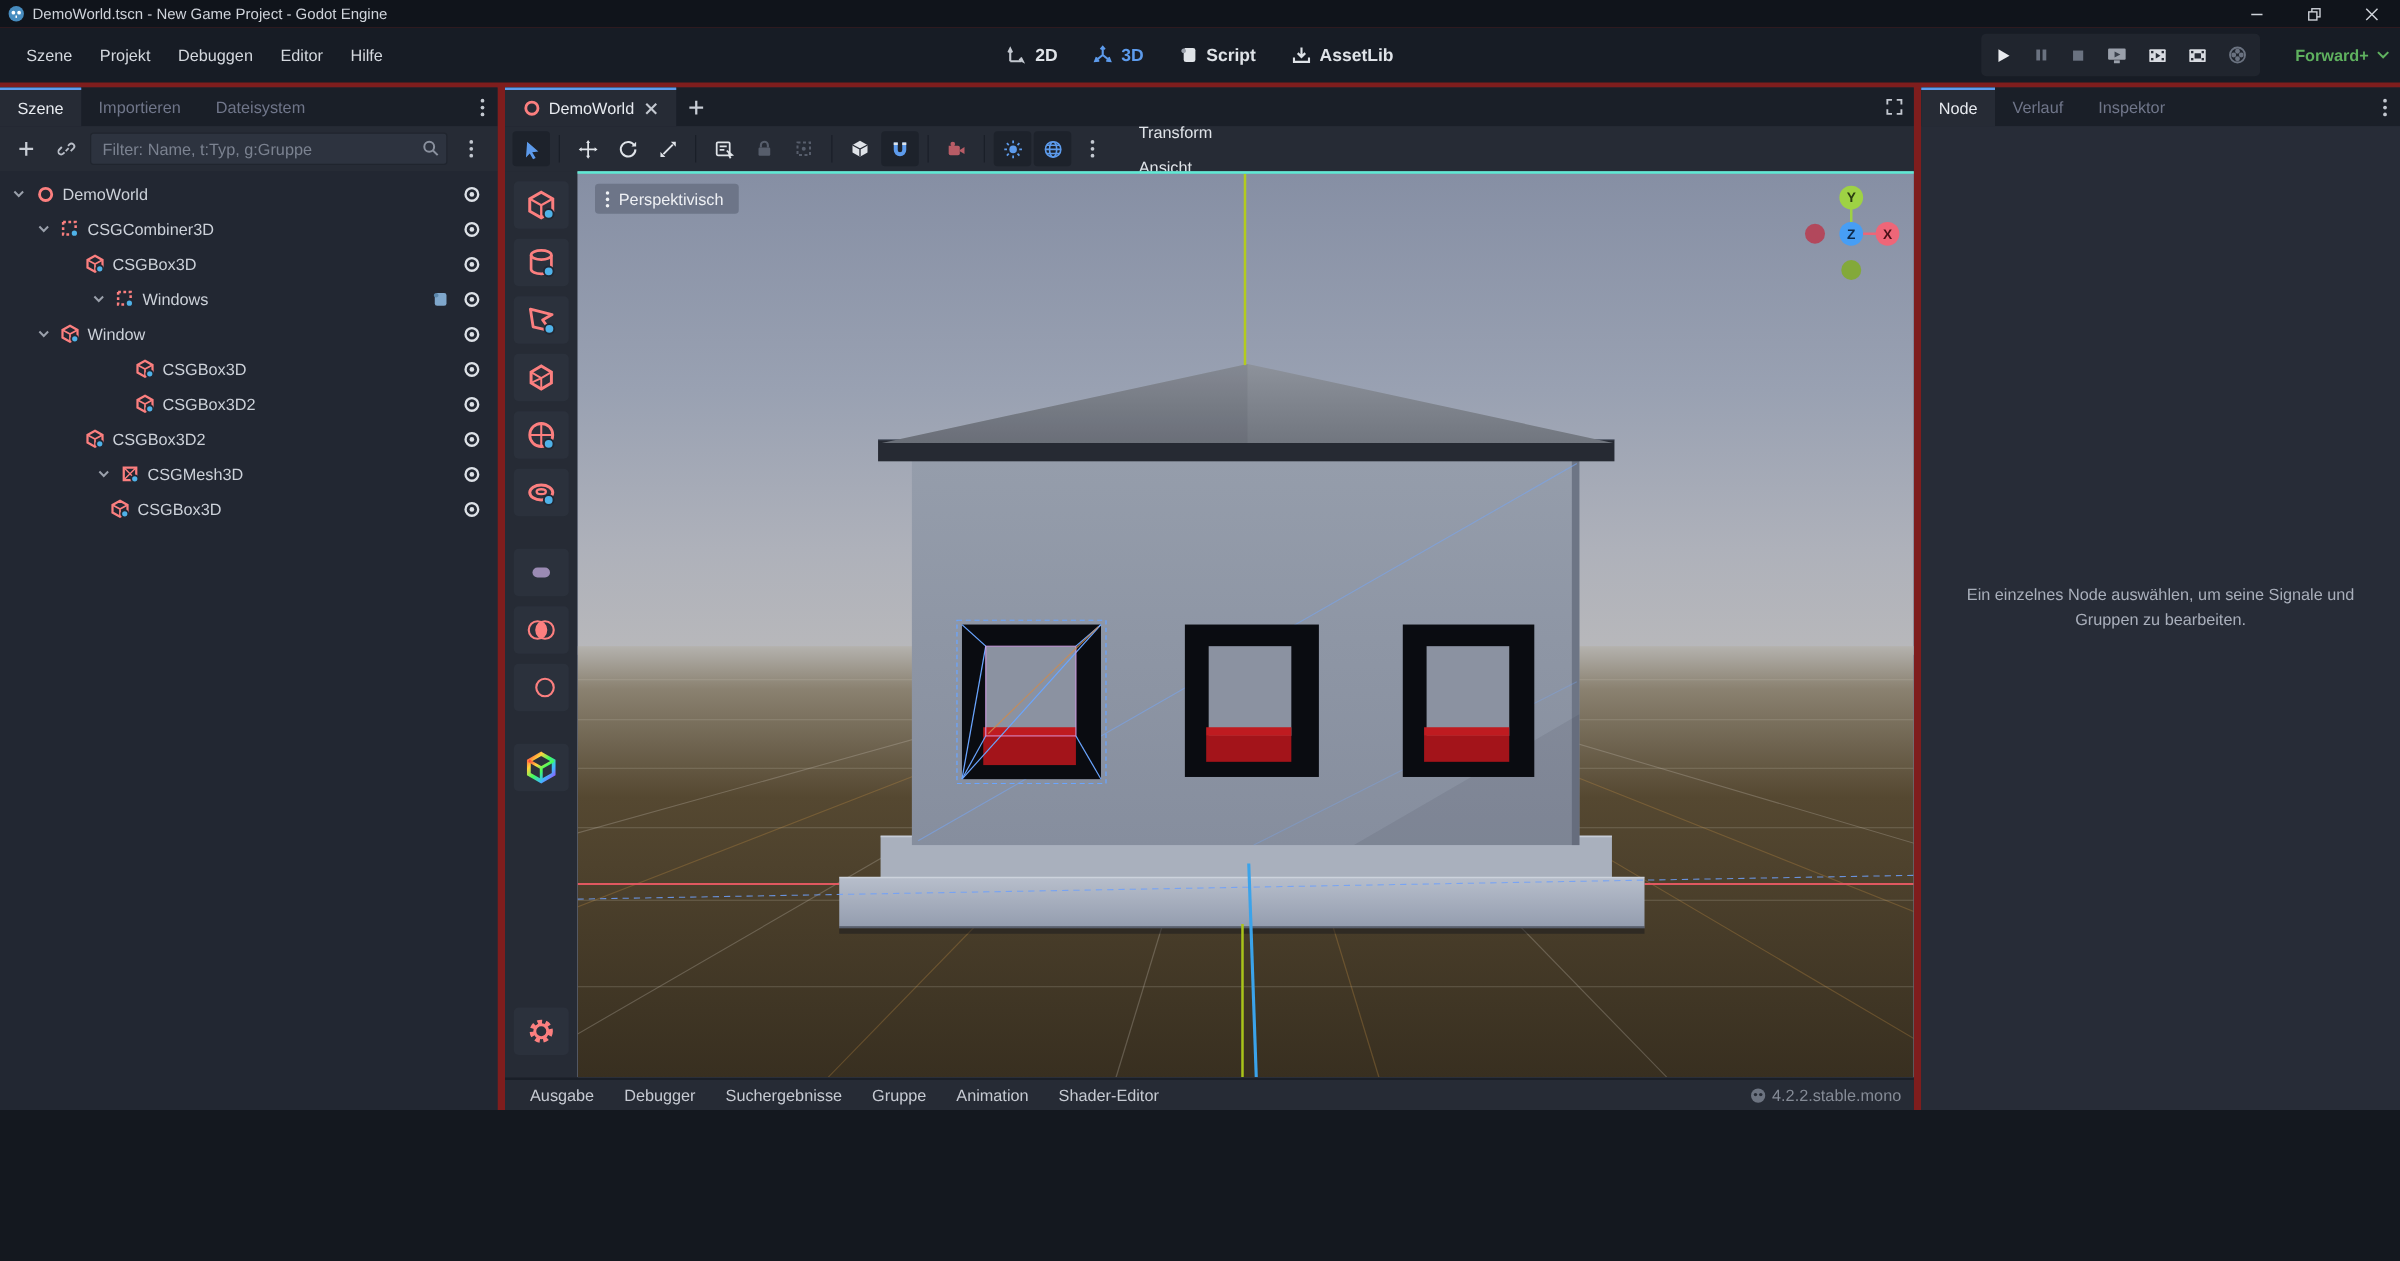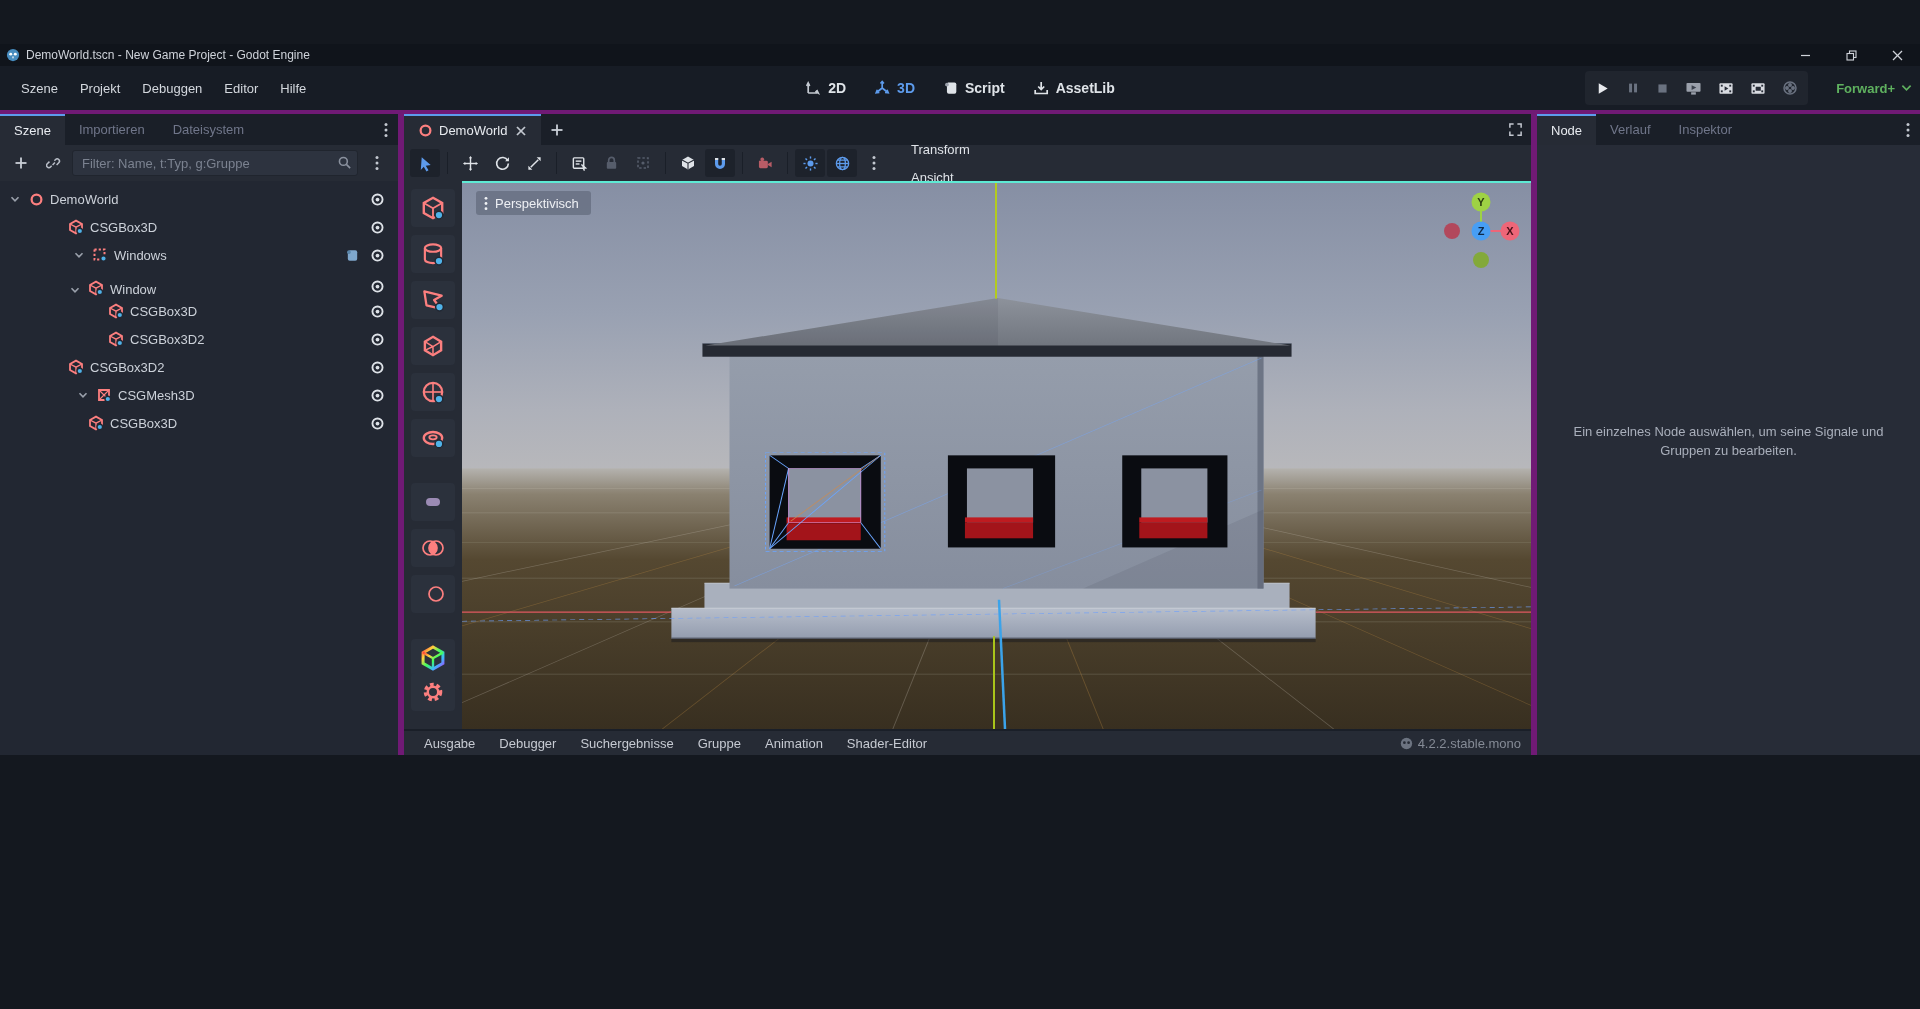--- a/index.html
+++ b/index.html
@@ -1,18 +1,18 @@
 <!DOCTYPE html>
 <html style="--accent: #5d9bec; --node-red: #fc7f7f; --csg-blue: #4fb2e8; --axis-x: #e05860; --axis-y: #aac514; --axis-z: #42a4ea; --renderer-green: #5fb15f; --sill-red: #a3141a;"><head>
 <meta charset="utf-8">
 <style>
   html,body{margin:0;padding:0;background:#14181f;}
   *{box-sizing:border-box;-webkit-user-select:none;user-select:none;}
-  #app{position:relative;width:1920px;height:711px;overflow:hidden;
-       font-family:"Liberation Sans",sans-serif;font-size:13px;color:#d4d8de;background:#701a75;margin-top:44px;}
+  #app{position:relative;width:1920px;height:888px;overflow:hidden;
+       font-family:"Liberation Sans",sans-serif;font-size:13px;color:#d4d8de;background:#7f1d1d;}
   svg{display:block;}
   svg text{font-family:"Liberation Sans",sans-serif;}
 
   
   .titlebar{position:absolute;left:0;top:0;width:100%;height:22px;background:#10141b;
             display:flex;align-items:center;padding-left:6px;gap:6px;}
   .titlebar .title{font-size:12px;color:#cfd3da;}
   .win-controls{margin-left:auto;display:flex;height:100%;}
   .win-btn{width:46px;height:22px;display:flex;align-items:center;justify-content:center;}
 
@@ -332,20 +332,42 @@
           <span class="t-fill"></span>
 
           <span class="t-eye">
             <svg width="15" height="15" viewBox="0 0 16 16">
               <circle cx="8" cy="8" r="5.4" fill="none" stroke="#dde1e7" stroke-width="2"></circle>
               <circle cx="8" cy="8" r="2" fill="#dde1e7"></circle>
             </svg>
           </span>
         </div>
 
+        <div class="tree-row" style="padding-left: 28px;">
+          <span class="twisty vis">
+            <svg width="12" height="12" viewBox="0 0 12 12">
+              <path d="M2.5 4.2 6 7.8l3.5-3.6" fill="none" stroke="#9aa0ab" stroke-width="1.6"></path>
+            </svg>
+          </span>
+          <span class="t-icon">
+            <svg width="16" height="16" viewBox="0 0 16 16">
+              <rect x="2.5" y="2.5" width="10" height="10" fill="none" stroke="#fc7f7f" stroke-width="2" stroke-dasharray="2.2 2"></rect>
+              <circle cx="11.5" cy="11.5" r="2.8" fill="#4fb2e8" stroke="#222732" stroke-width="1.4"></circle>
+            </svg>
+          </span>
+          <span class="t-label">CSGCombiner3D</span>
+          <span class="t-fill"></span>
+
+          <span class="t-eye">
+            <svg width="15" height="15" viewBox="0 0 16 16">
+              <circle cx="8" cy="8" r="5.4" fill="none" stroke="#dde1e7" stroke-width="2"></circle>
+              <circle cx="8" cy="8" r="2" fill="#dde1e7"></circle>
+            </svg>
+          </span>
+        </div>
 
         <div class="tree-row" style="padding-left: 48px;">
           <span class="twisty">
             <svg width="12" height="12" viewBox="0 0 12 12">
               <path d="M2.5 4.2 6 7.8l3.5-3.6" fill="none" stroke="#9aa0ab" stroke-width="1.6"></path>
             </svg>
           </span>
           <span class="t-icon">
             <svg width="16" height="16" viewBox="0 0 16 16">
               <path d="M8 1.6 14 5v6L8 14.4 2 11V5z" fill="none" stroke="#fc7f7f" stroke-width="1.8"></path>
@@ -385,21 +407,21 @@
             </svg>
           </span>
           <span class="t-eye">
             <svg width="15" height="15" viewBox="0 0 16 16">
               <circle cx="8" cy="8" r="5.4" fill="none" stroke="#dde1e7" stroke-width="2"></circle>
               <circle cx="8" cy="8" r="2" fill="#dde1e7"></circle>
             </svg>
           </span>
         </div>
 
-        <div class="tree-row" style="padding-left: 68px; align-items: flex-end;">
+        <div class="tree-row" style="padding-left: 28px;">
           <span class="twisty vis">
             <svg width="12" height="12" viewBox="0 0 12 12">
               <path d="M2.5 4.2 6 7.8l3.5-3.6" fill="none" stroke="#9aa0ab" stroke-width="1.6"></path>
             </svg>
           </span>
           <span class="t-icon">
             <svg width="16" height="16" viewBox="0 0 16 16">
               <path d="M8 1.6 14 5v6L8 14.4 2 11V5z" fill="none" stroke="#fc7f7f" stroke-width="1.8"></path>
               <path d="M2 5l6 3.2L14 5M8 8.2v6" fill="none" stroke="#fc7f7f" stroke-width="1.4"></path>
               <circle cx="11.8" cy="12" r="2.8" fill="#4fb2e8" stroke="#222732" stroke-width="1.4"></circle>

